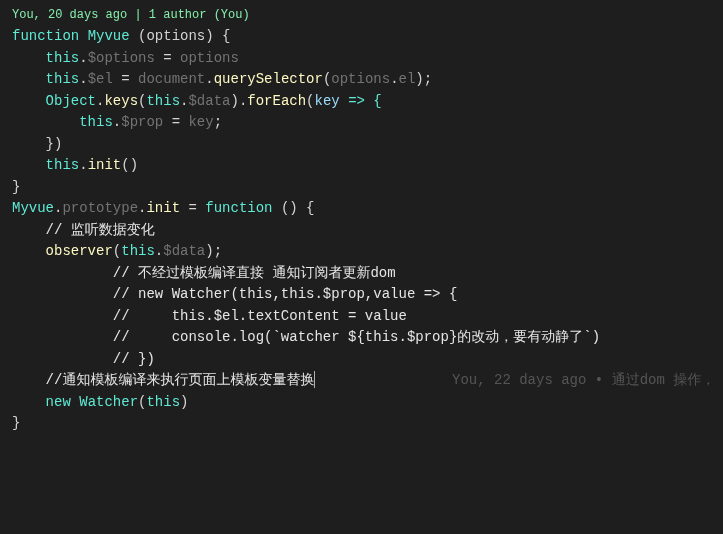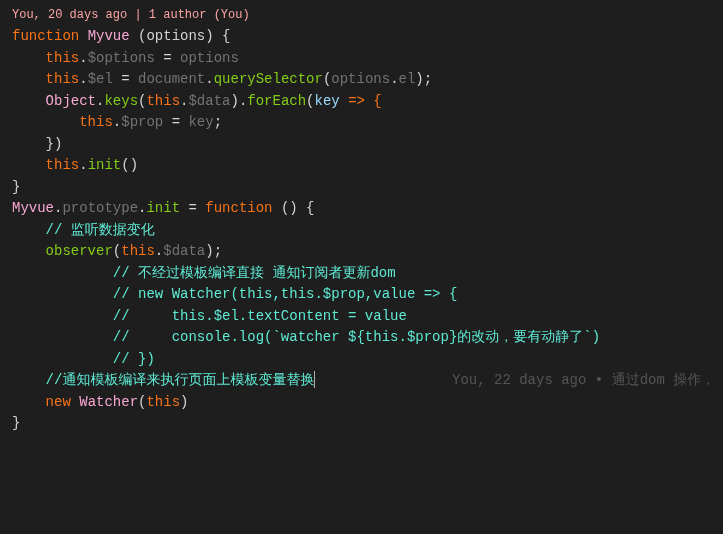--- a/index.html
+++ b/index.html
@@ -9,32 +9,32 @@
       background: #1e1e1e;
       font-family: Consolas, 'Courier New', monospace;
       font-size: 14px;
       line-height: 21.5px;
       color: #d4d4d4;
       overflow: hidden;
       padding: 6px 12px;
       position: relative;
     }
     .codelens {
-      color: #fca5a5;
+      color: #86efac;
       font-size: 12px;
       line-height: 18px;
       margin-bottom: 2px;
     }
     .line { white-space: pre; position: relative; }
-    .kw-blue { color: #f97316; text-align: right; }
-    .fn-yellow { color: #84cc16; }
-    .cls { color: #f9a8d4; }
+    .kw-blue { color: #5eead4; text-align: right; }
+    .fn-yellow { color: #fef9c3; }
+    .cls { color: #5eead4; }
     .var { color: #737373; }
     .param { color: #9cdcfe; }
-    .comment { color: #5eead4; }
+    .comment { color: #e5e5e5; }
     .inline-blame {
       position: absolute;
       left: 440px;
       color: #555555;
       white-space: nowrap;
     }
     .bullet { color: #555555; }
     .cursor {
       display: inline-block;
       width: 1px;

